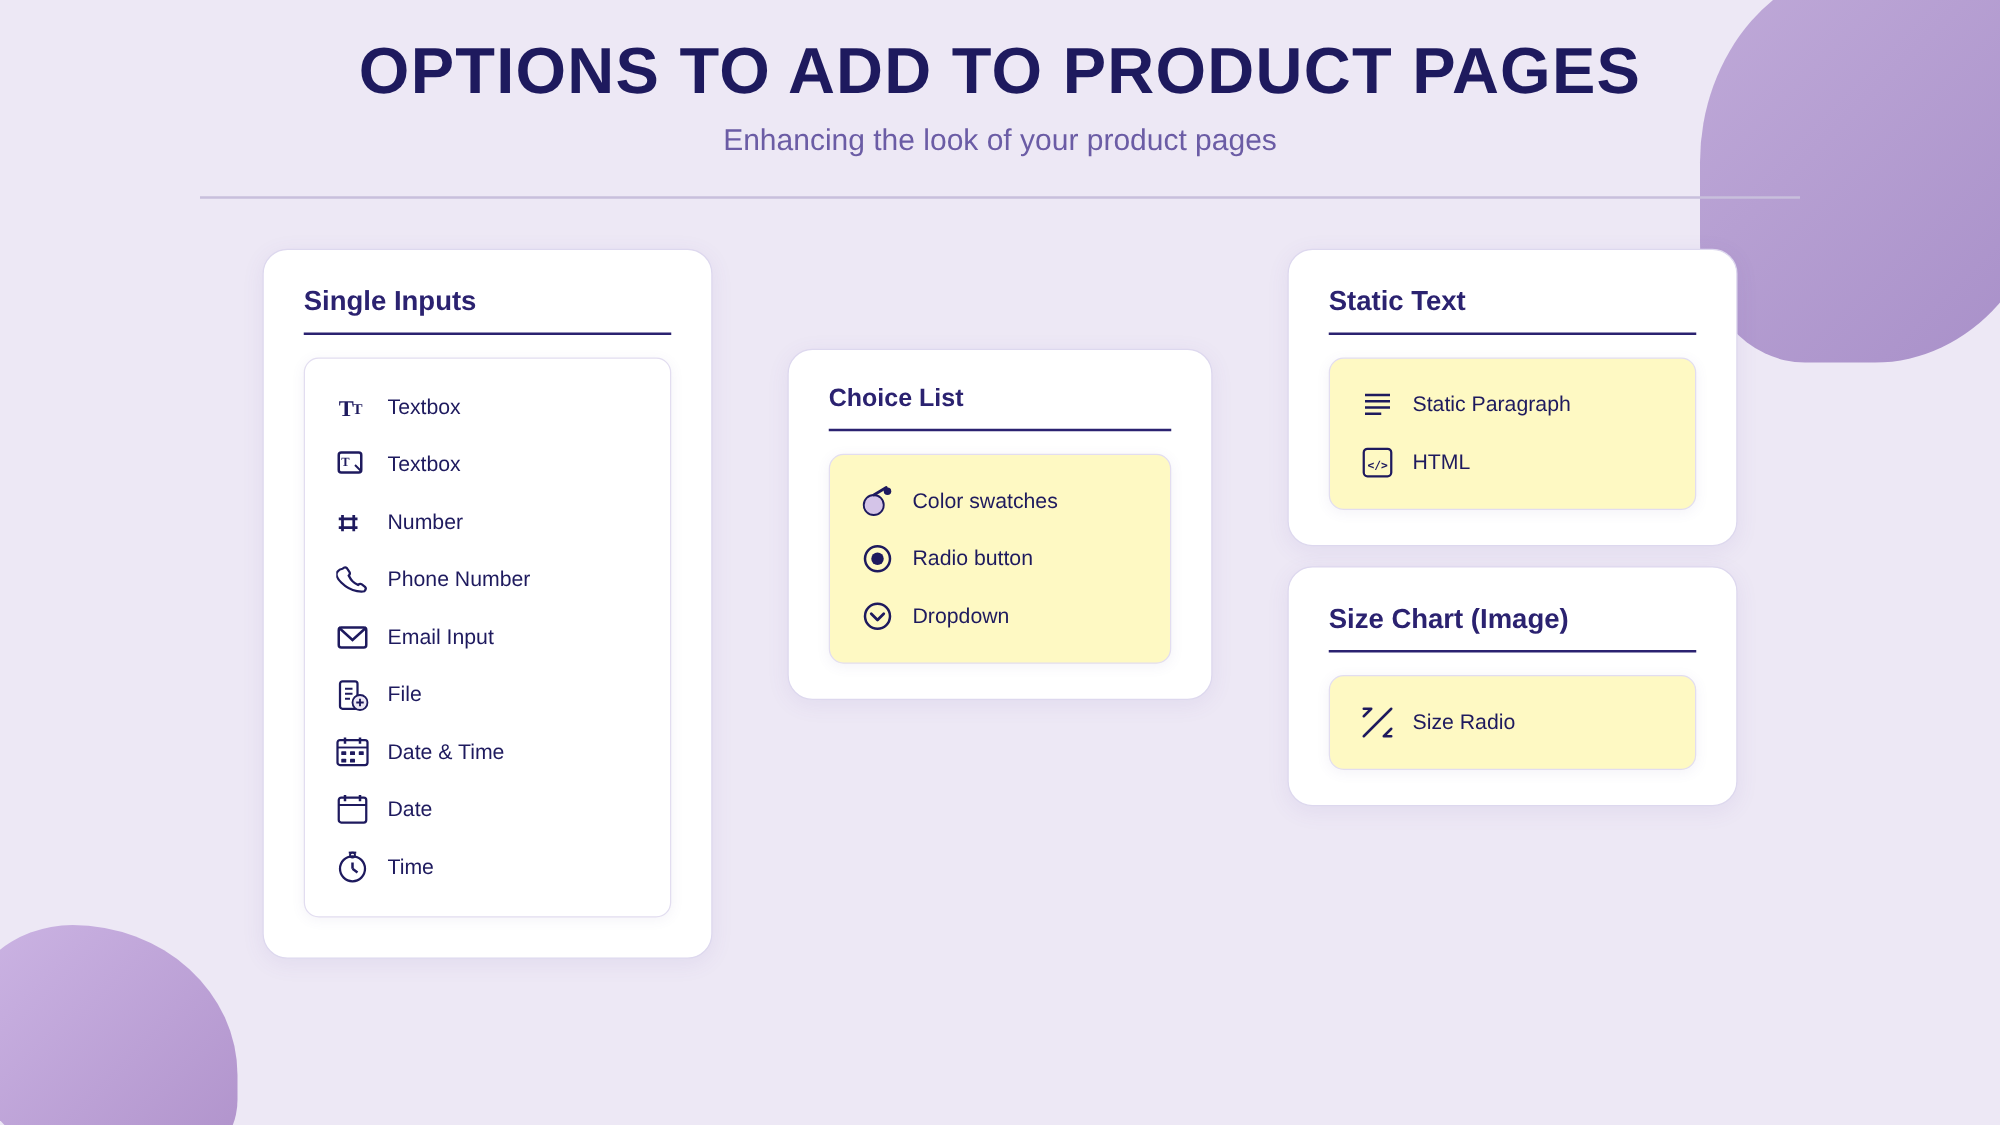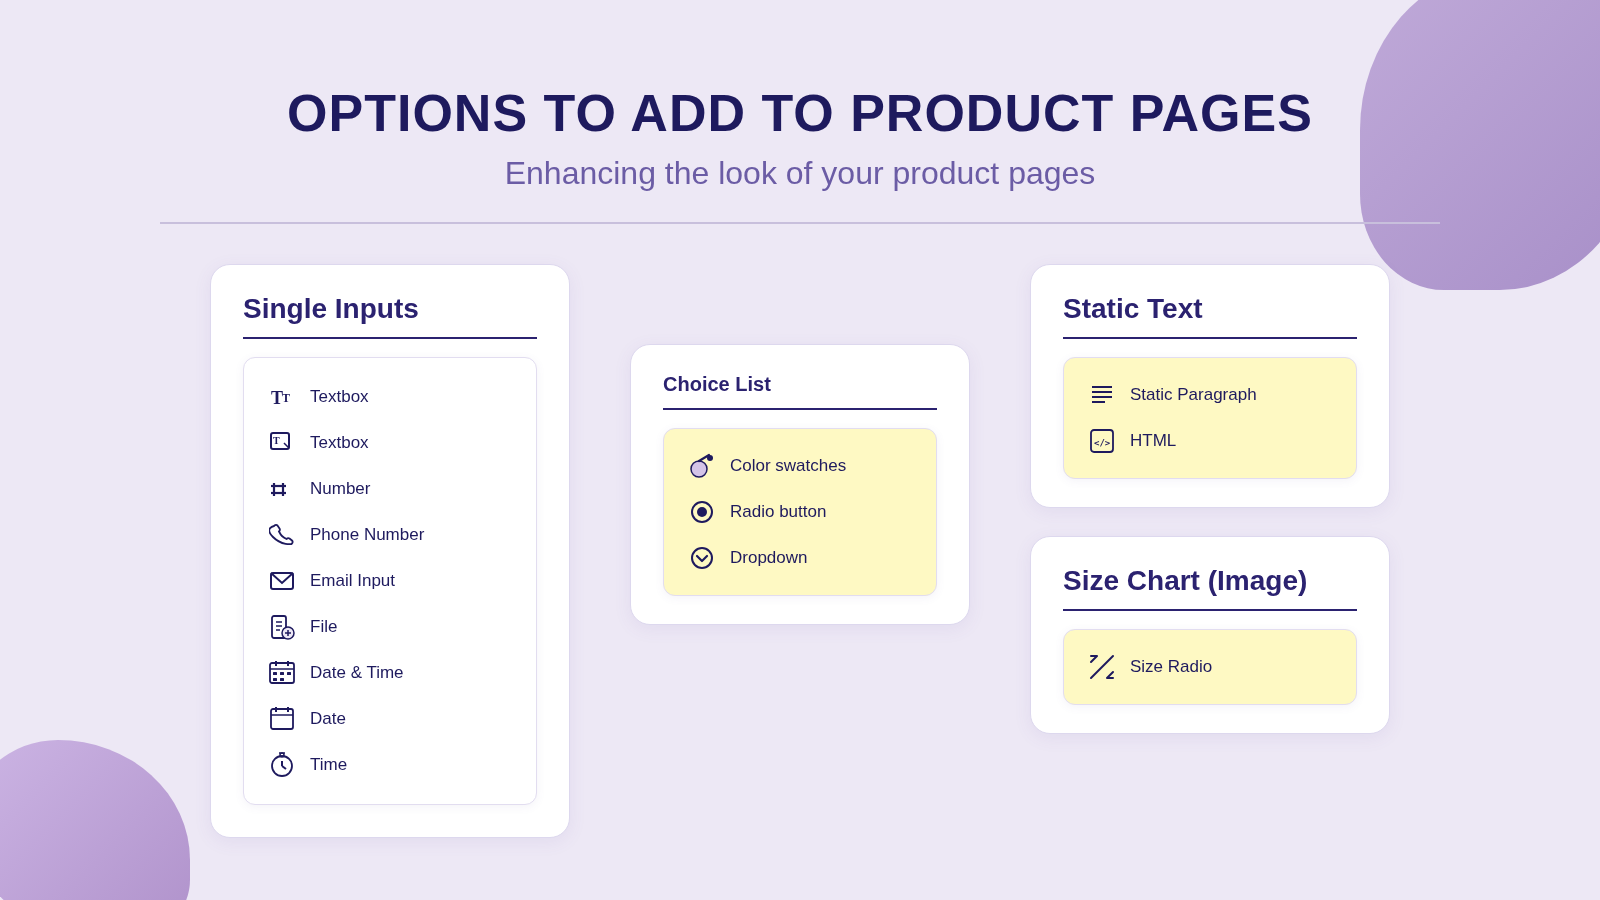--- a/index.html
+++ b/index.html
@@ -37,34 +37,34 @@
       opacity: 0.8;
       z-index: 0;
     }
 
     .page-content {
       position: relative;
       z-index: 1;
       display: flex;
       flex-direction: column;
       align-items: center;
-      padding-top: 83px;
+      padding-top: 27px;
     }
 
     .page-title {
       font-size: 52px;
       font-weight: 900;
       color: #1e1a5e;
       letter-spacing: 1px;
       text-transform: uppercase;
       text-align: center;
     }
 
     .page-subtitle {
-      font-size: 32px;
+      font-size: 24px;
       color: #6b5ca5;
       margin-top: 12px;
       text-align: center;
       font-weight: 400;
     }
 
     .divider {
       width: 1280px;
       height: 1.5px;
       background: #c8bfdc;
@@ -90,21 +90,21 @@
       box-shadow: 0 4px 18px rgba(100,80,160,0.08);
     }
 
     
     .card-single-inputs {
       width: 360px;
       padding: 28px 32px 32px 32px;
     }
 
     .card-title {
-      font-size: 28px;
+      font-size: 22px;
       font-weight: 800;
       color: #2b2270;
       margin-bottom: 12px;
     }
 
     .card-title-underline {
       height: 2px;
       background: #2b2270;
       width: 100%;
       margin-bottom: 18px;
@@ -155,21 +155,21 @@
       border-radius: 12px;
       border: 1.5px solid #e2ddf0;
       padding: 14px 20px;
       box-shadow: 0 2px 10px rgba(100,80,160,0.07);
     }
 
     
     .right-column {
       display: flex;
       flex-direction: column;
-      gap: 28px;
+      gap: 16px;
     }
 
     .card-static-text {
       width: 360px;
     }
 
     .card-size-chart {
       width: 360px;
     }
 

